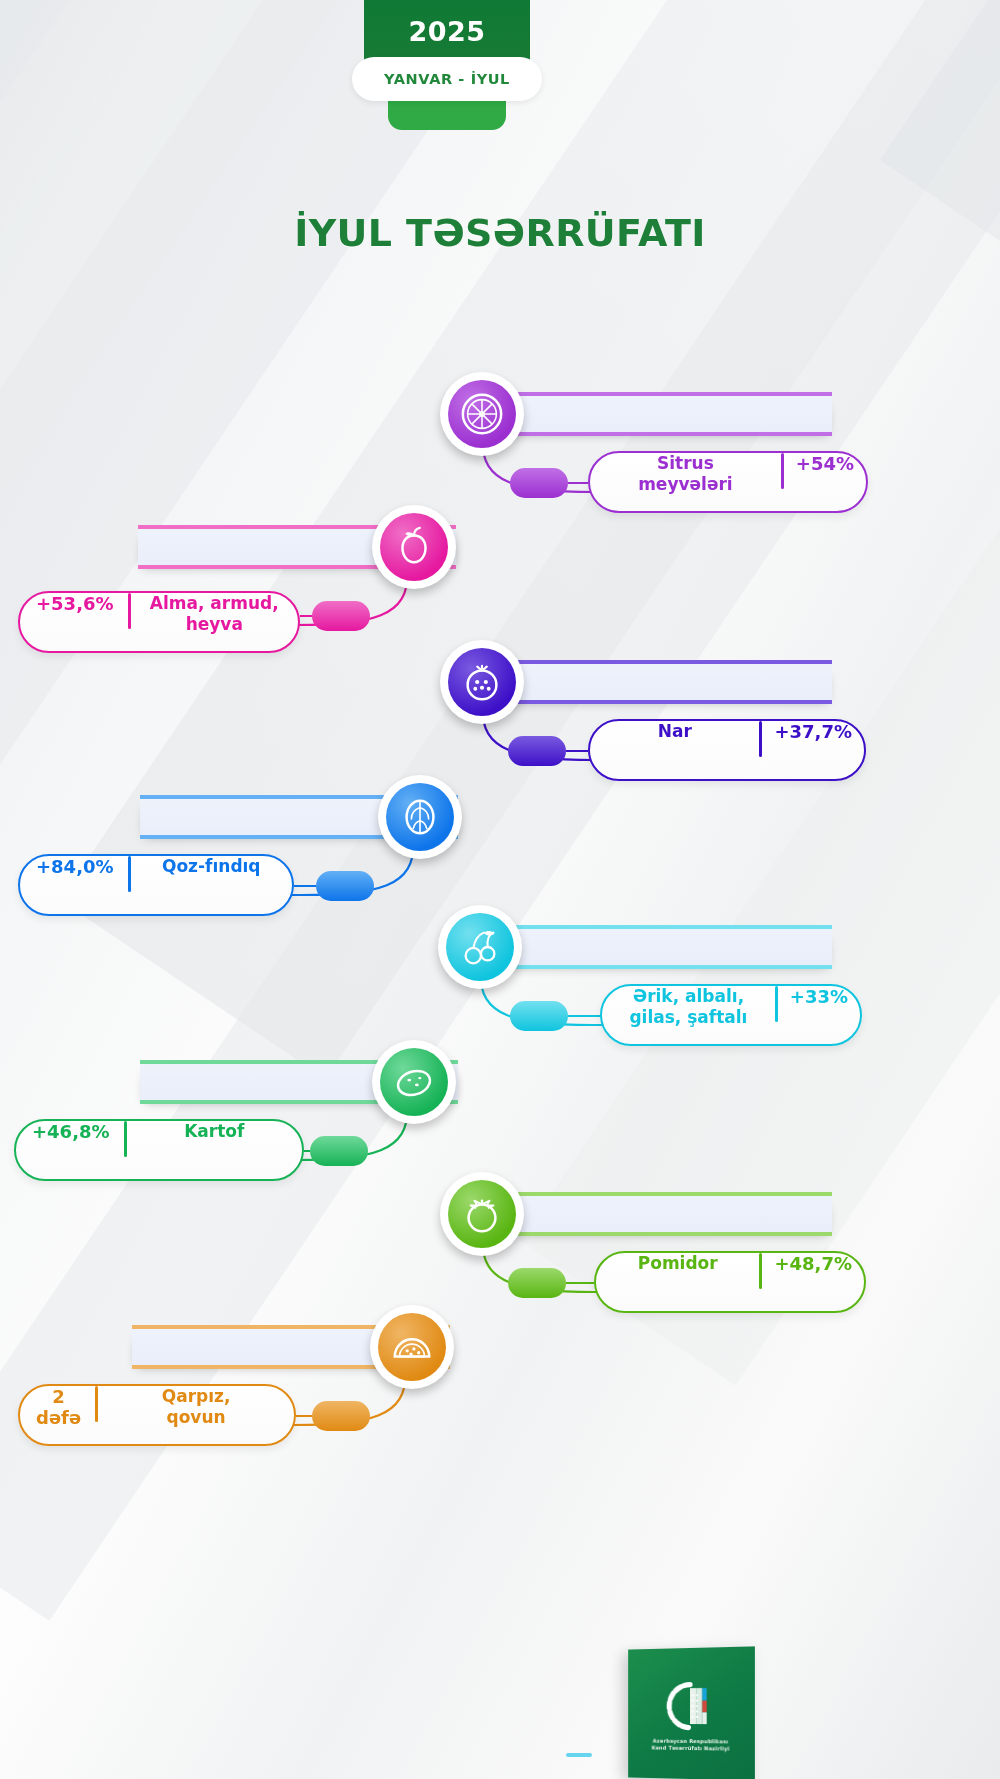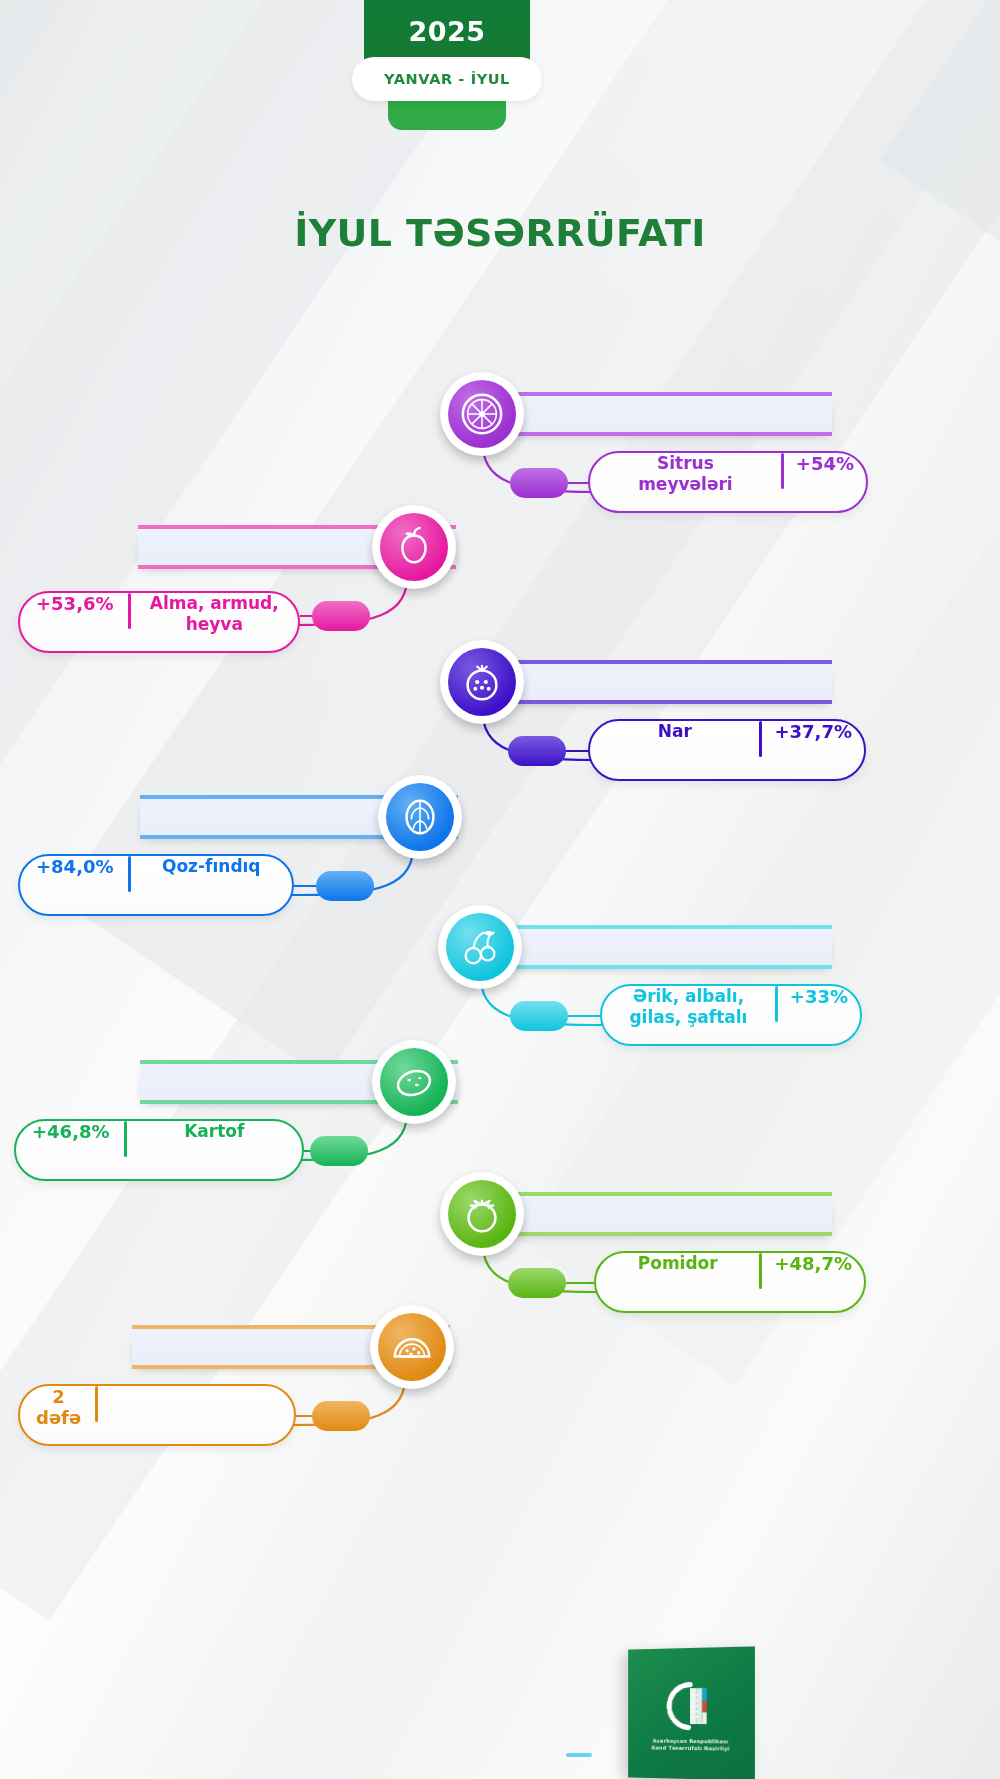--- a/index.html
+++ b/index.html
@@ -386,20 +386,23 @@
                 <circle cx="26" cy="26" r="1.7"></circle>
         <circle cx="31" cy="30" r="1.7"></circle>
                 <circle cx="23" cy="31.5" r="1.7"></circle>
               </g>
             </svg>
           </div>
         </div>
         <div class="label-pill" style="left: 18px; top: 1384px; width: 278px; border-color: rgb(224, 138, 19);">
           <div class="pill-val first" style="color:#e08a13">2<br>dəfə</div>
           <div class="pill-sep" style="background:#e08a13"></div>
+          <div class="pill-name" style="color:#e08a13">
+            <div>Qarpız,<br>qovun</div>
+          </div>
         </div>
       </div>
     </div>
 
   <div class="footer-dash"></div>
   <div class="logo-card">
     <svg class="logo-mark" viewBox="0 0 60 58">
       <path d="M30 4 A24 24 0 1 0 30 52" fill="none" stroke="#ffffff" stroke-width="6" stroke-linecap="round" stroke-dasharray="7 4"></path>
       <rect x="30" y="8" width="7" height="40" fill="#e9f3ec"></rect>
       <rect x="37" y="8" width="7" height="40" fill="#ffffff" opacity=".85"></rect>

